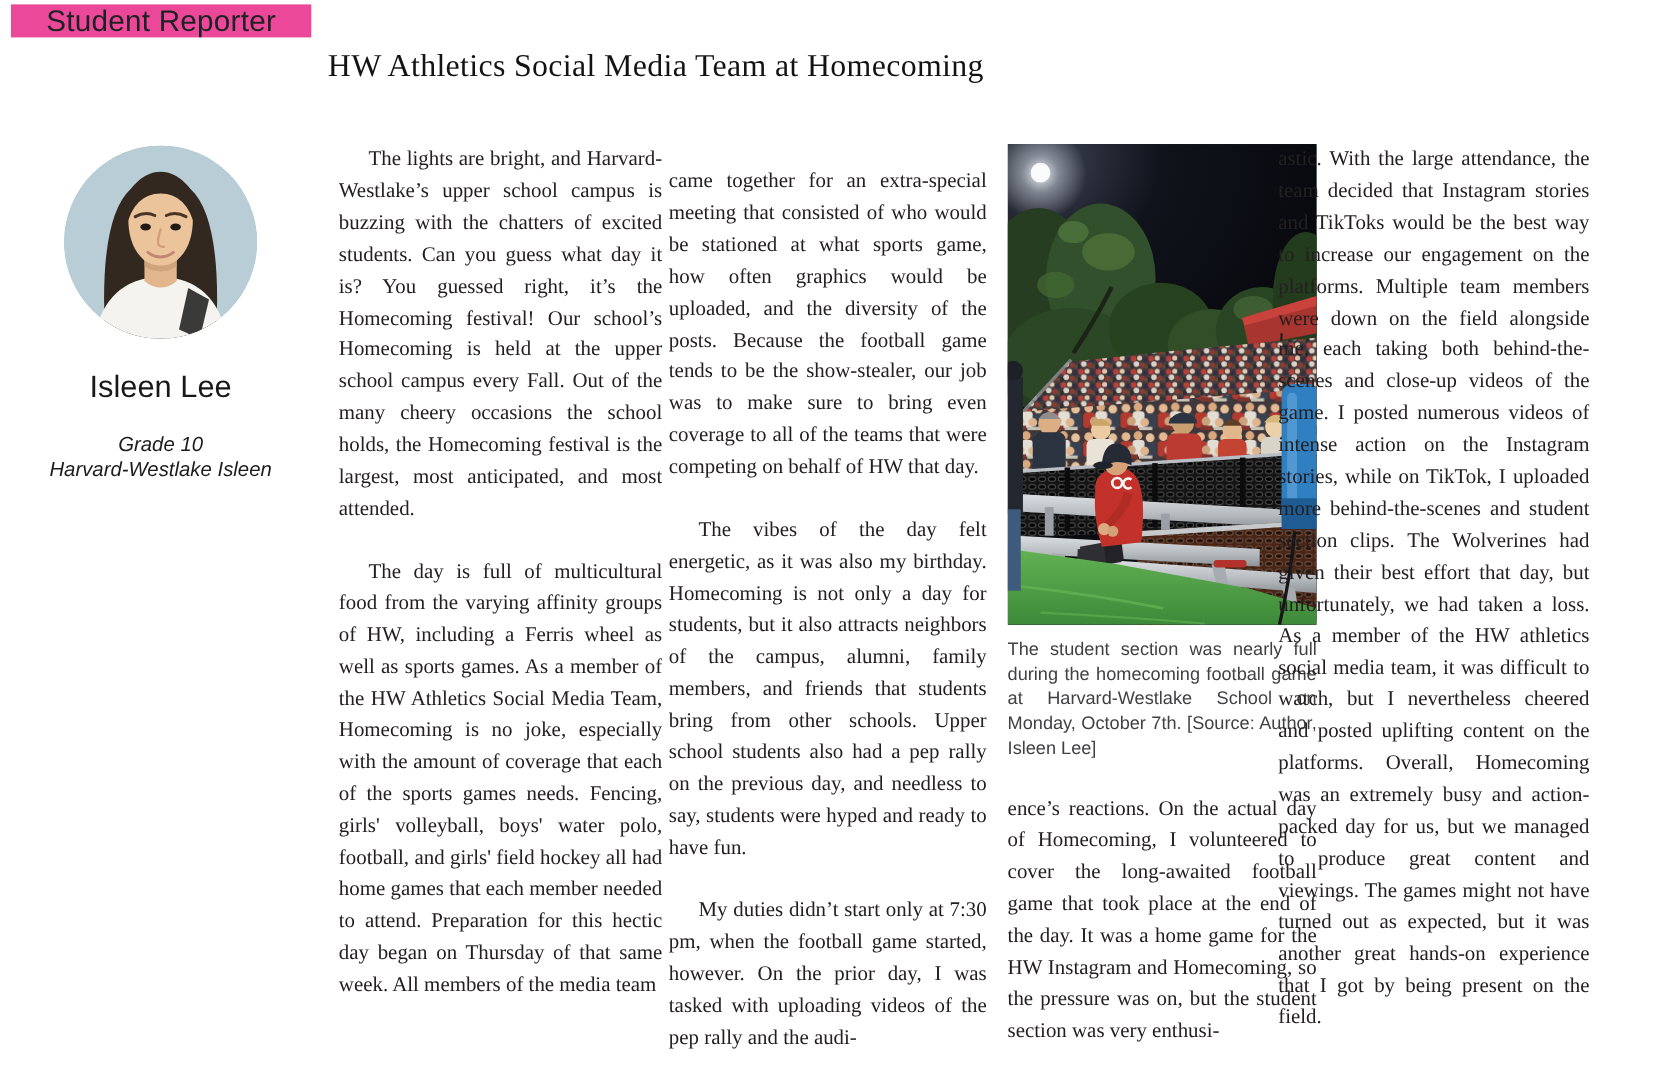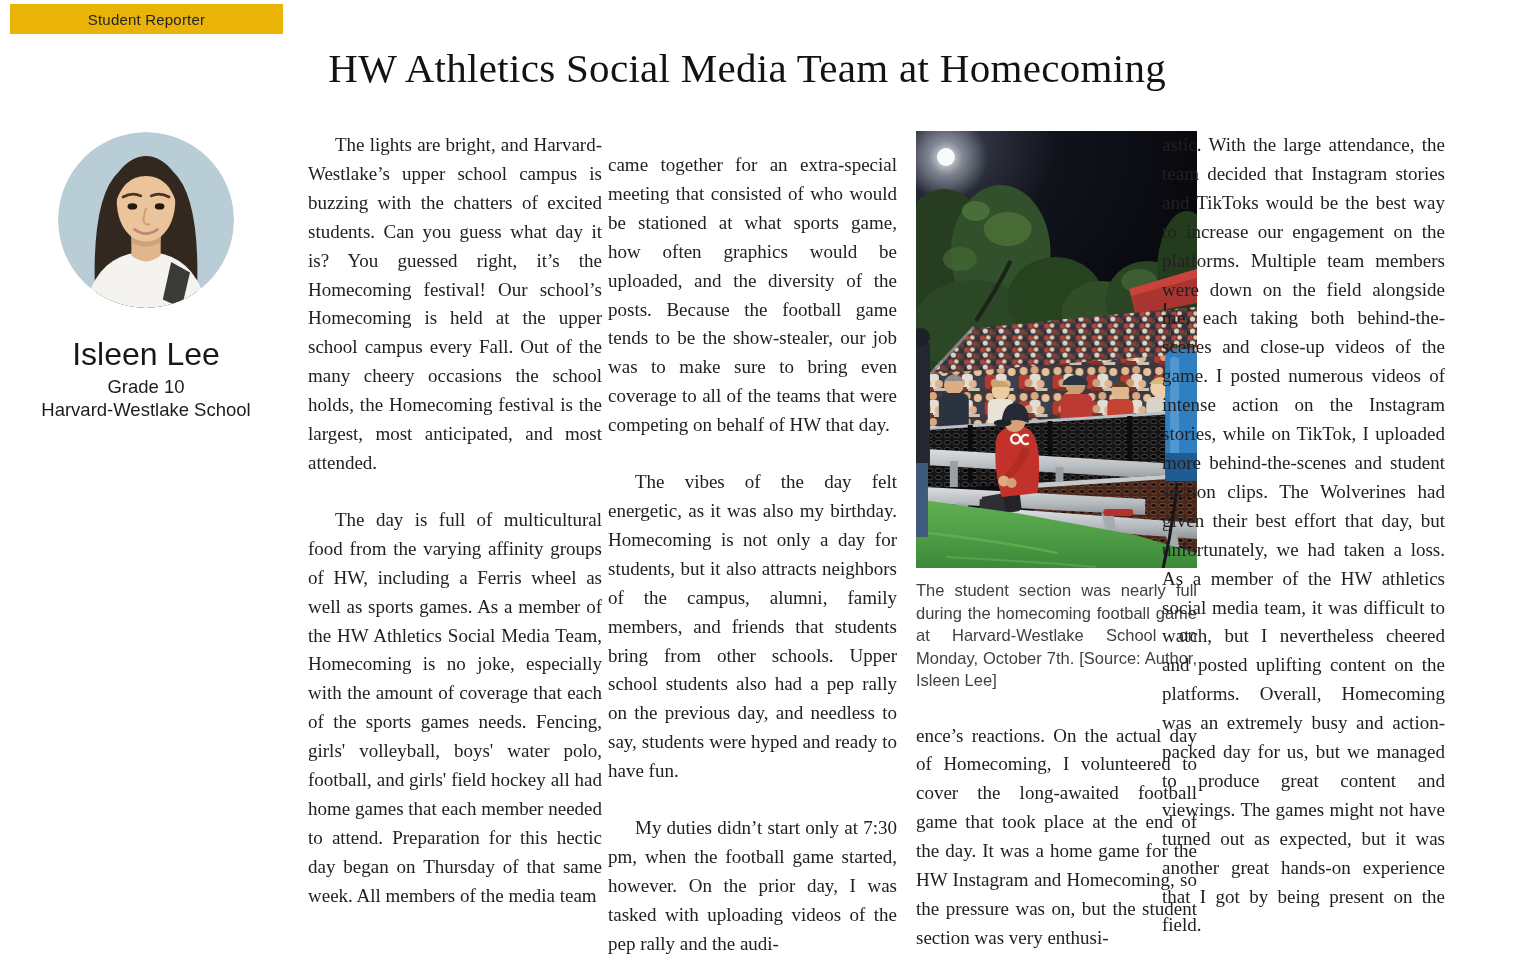--- a/index.html
+++ b/index.html
@@ -3,40 +3,40 @@
 <meta charset="utf-8">
 <style>
   html,body{margin:0;padding:0;}
   body{
     width:1514px;height:972px;background:#ffffff;position:relative;overflow:hidden;
     font-family:"Liberation Serif", serif;color:#1e1b1c;
     -webkit-font-smoothing:antialiased;
   }
   .section-tag{
     position:absolute;left:10px;top:4px;width:273px;height:30px;
-    background:#eab308;color:#1f2224;
-    font-family:"Liberation Sans", sans-serif;font-size:15px;
+    background:#ec4899;color:#1f2224;
+    font-family:"Liberation Sans", sans-serif;font-size:27px;
     display:flex;align-items:center;justify-content:center;letter-spacing:.2px;
   }
   .title{
     position:absolute;left:298px;top:44px;width:868px;margin:0;
-    text-align:right;font-family:"Liberation Serif", serif;font-weight:400;
-    font-size:41px;color:#131313;letter-spacing:.3px;white-space:nowrap;
+    text-align:left;font-family:"Liberation Serif", serif;font-weight:400;
+    font-size:29px;color:#131313;letter-spacing:.3px;white-space:nowrap;
   }
   .byline{
     position:absolute;left:8px;top:132px;width:276px;
     font-family:"Liberation Sans", sans-serif;text-align:center;color:#1c1c1c;
   }
   .portrait{
     width:176px;height:176px;margin:0 auto;border-radius:50%;overflow:hidden;
     display:block;
   }
   .portrait svg{display:block;width:100%;height:100%;}
-  .author-name{margin-top:28px;font-size:32px;color:#181818;}
-  .author-meta{margin-top:2px;font-size:18.5px;line-height:23px;color:#1c1c1c;}
+  .author-name{margin-top:28px;font-size:28px;color:#181818;}
+  .author-meta{margin-top:24px;font-size:18.5px;line-height:23px;color:#1c1c1c;font-style:italic;}
   .col{
     position:absolute;top:131px;font-size:19px;line-height:28.9px;
     text-align:justify;color:#242021;
   }
   .col p{margin:0 0 28px 0;}
   .col p.ind{text-indent:27px;}
   .col1{left:308px;width:294px;height:841px;overflow:hidden;}
   .col2{left:608px;width:289px;height:841px;overflow:hidden;margin-top:20px;}
   .col3{left:916px;width:281px;height:841px;overflow:hidden;}
   .col4{left:1162px;width:283px;height:841px;overflow:hidden;}
@@ -78,21 +78,21 @@
         <ellipse cx="71" cy="71" rx="4.6" ry="3" fill="#221a12"></ellipse>
         <ellipse cx="97" cy="71" rx="4.6" ry="3" fill="#221a12"></ellipse>
         <path d="M84,73 q-3,9 -2,13 q2,3 5,2" stroke="#cf9f76" stroke-width="2" fill="none" stroke-linecap="round"></path>
         <path d="M73,93 q11,8 22,0" stroke="#c08873" stroke-width="2.6" fill="none" stroke-linecap="round"></path>
       </g>
     </svg>
   </span>
   <div class="author-name">Isleen Lee</div>
   <div class="author-meta">
     <div>Grade 10</div>
-    <div>Harvard-Westlake School</div>
+    <div>Harvard-Westlake Isleen</div>
   </div>
 </aside>
 
 <div class="col col1">
   <p class="ind">The lights are bright, and Harvard-Westlake’s upper school campus is buzzing with the chatters of excited students. Can you guess what day it is? You guessed right, it’s the Homecoming festival! Our school’s Homecoming is held at the upper school campus every Fall. Out of the many cheery occasions the school holds, the Homecoming festival is the largest, most anticipated, and most attended.</p>
   <p class="ind">The day is full of multicultural food from the varying affinity groups of HW, including a Ferris wheel as well as sports games. As a member of the HW Athletics Social Media Team, Homecoming is no joke, especially with the amount of coverage that each of the sports games needs. Fencing, girls' volleyball, boys' water polo, football, and girls' field hockey all had home games that each member needed to attend. Preparation for this hectic day began on Thursday of that same week. All members of the media team</p>
 </div>
 
 <div class="col col2">
   <p>came together for an extra-special meeting that consisted of who would be stationed at what sports game, how often graphics would be uploaded, and the diversity of the posts. Because the football game tends to be the show-stealer, our job was to make sure to bring even coverage to all of the teams that were competing on behalf of HW that day.</p>

